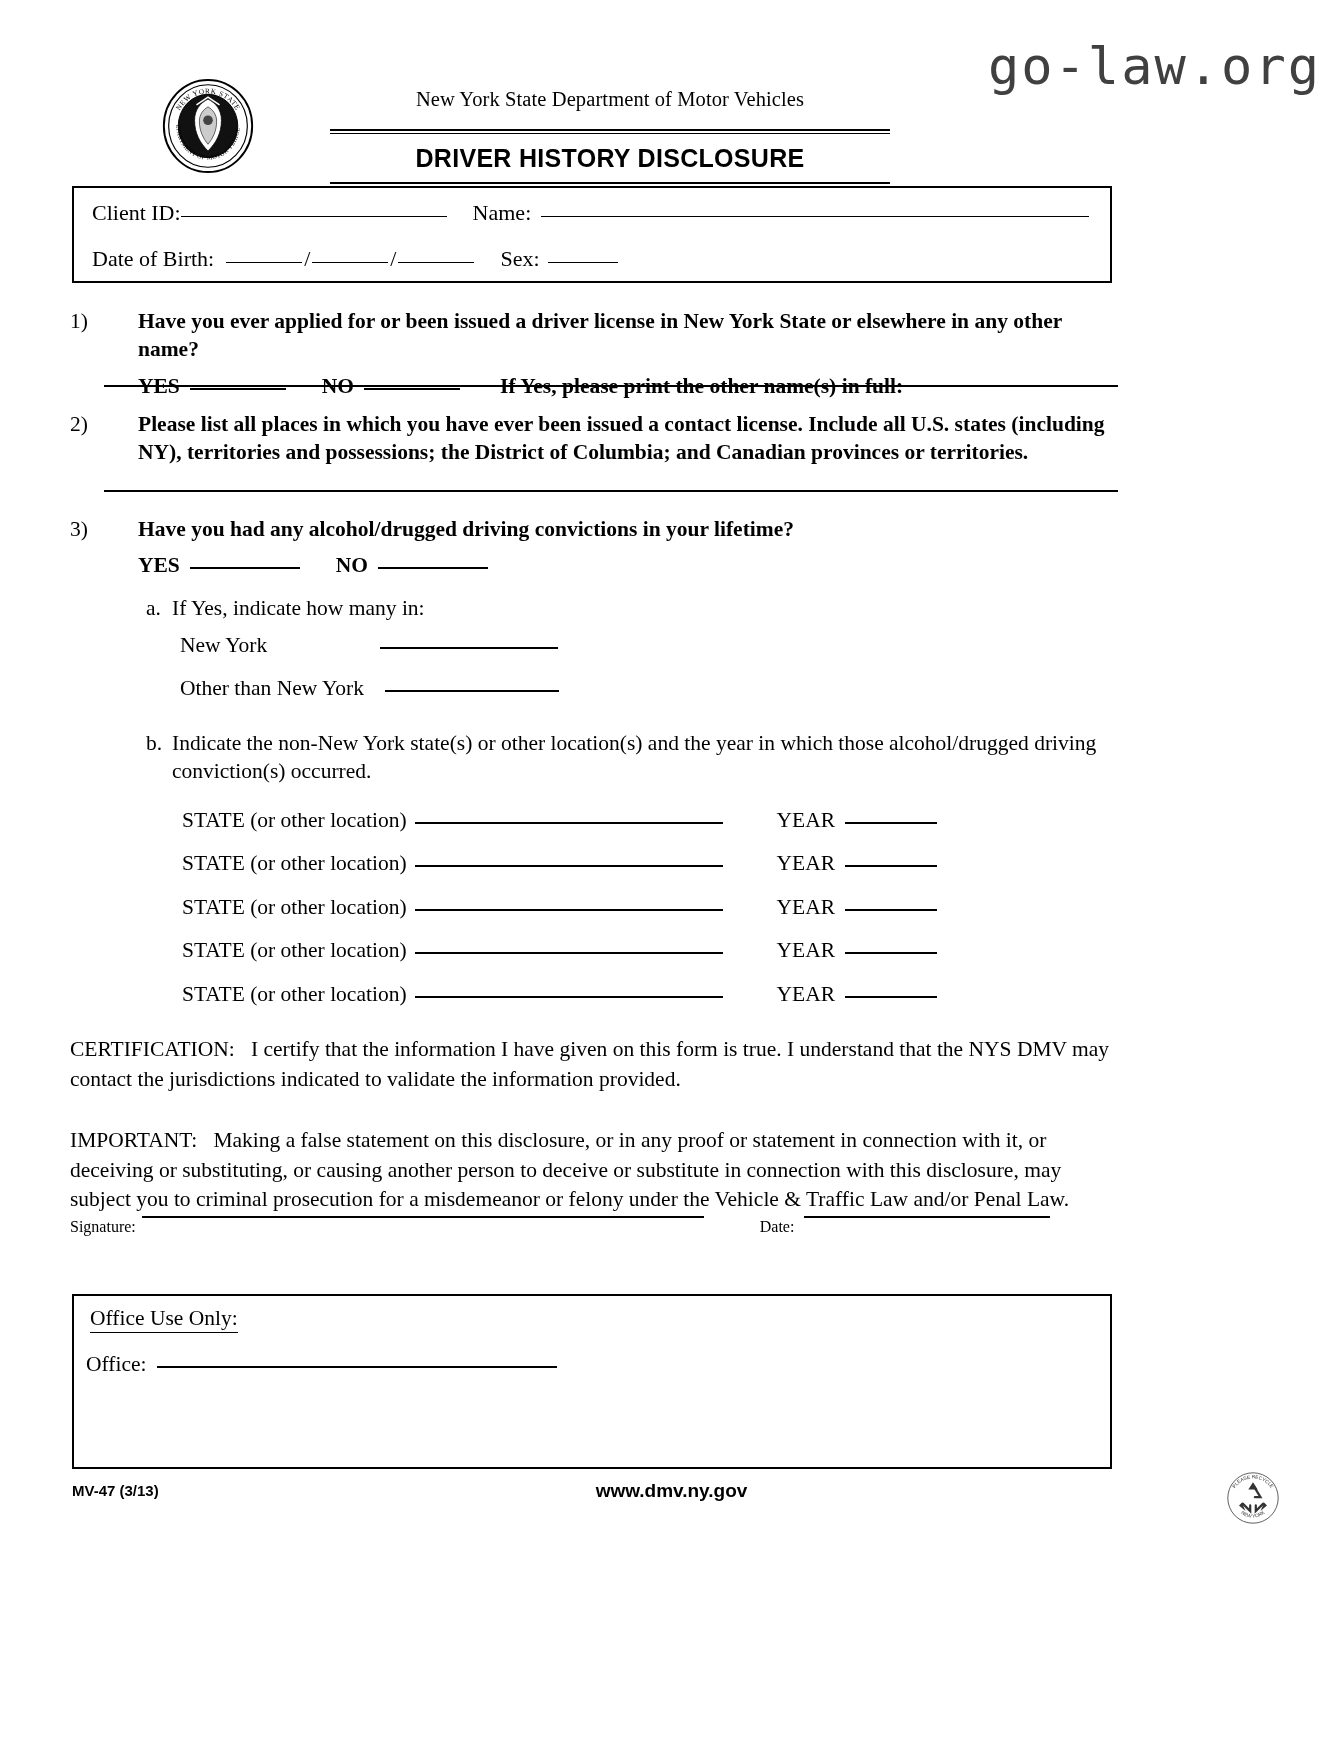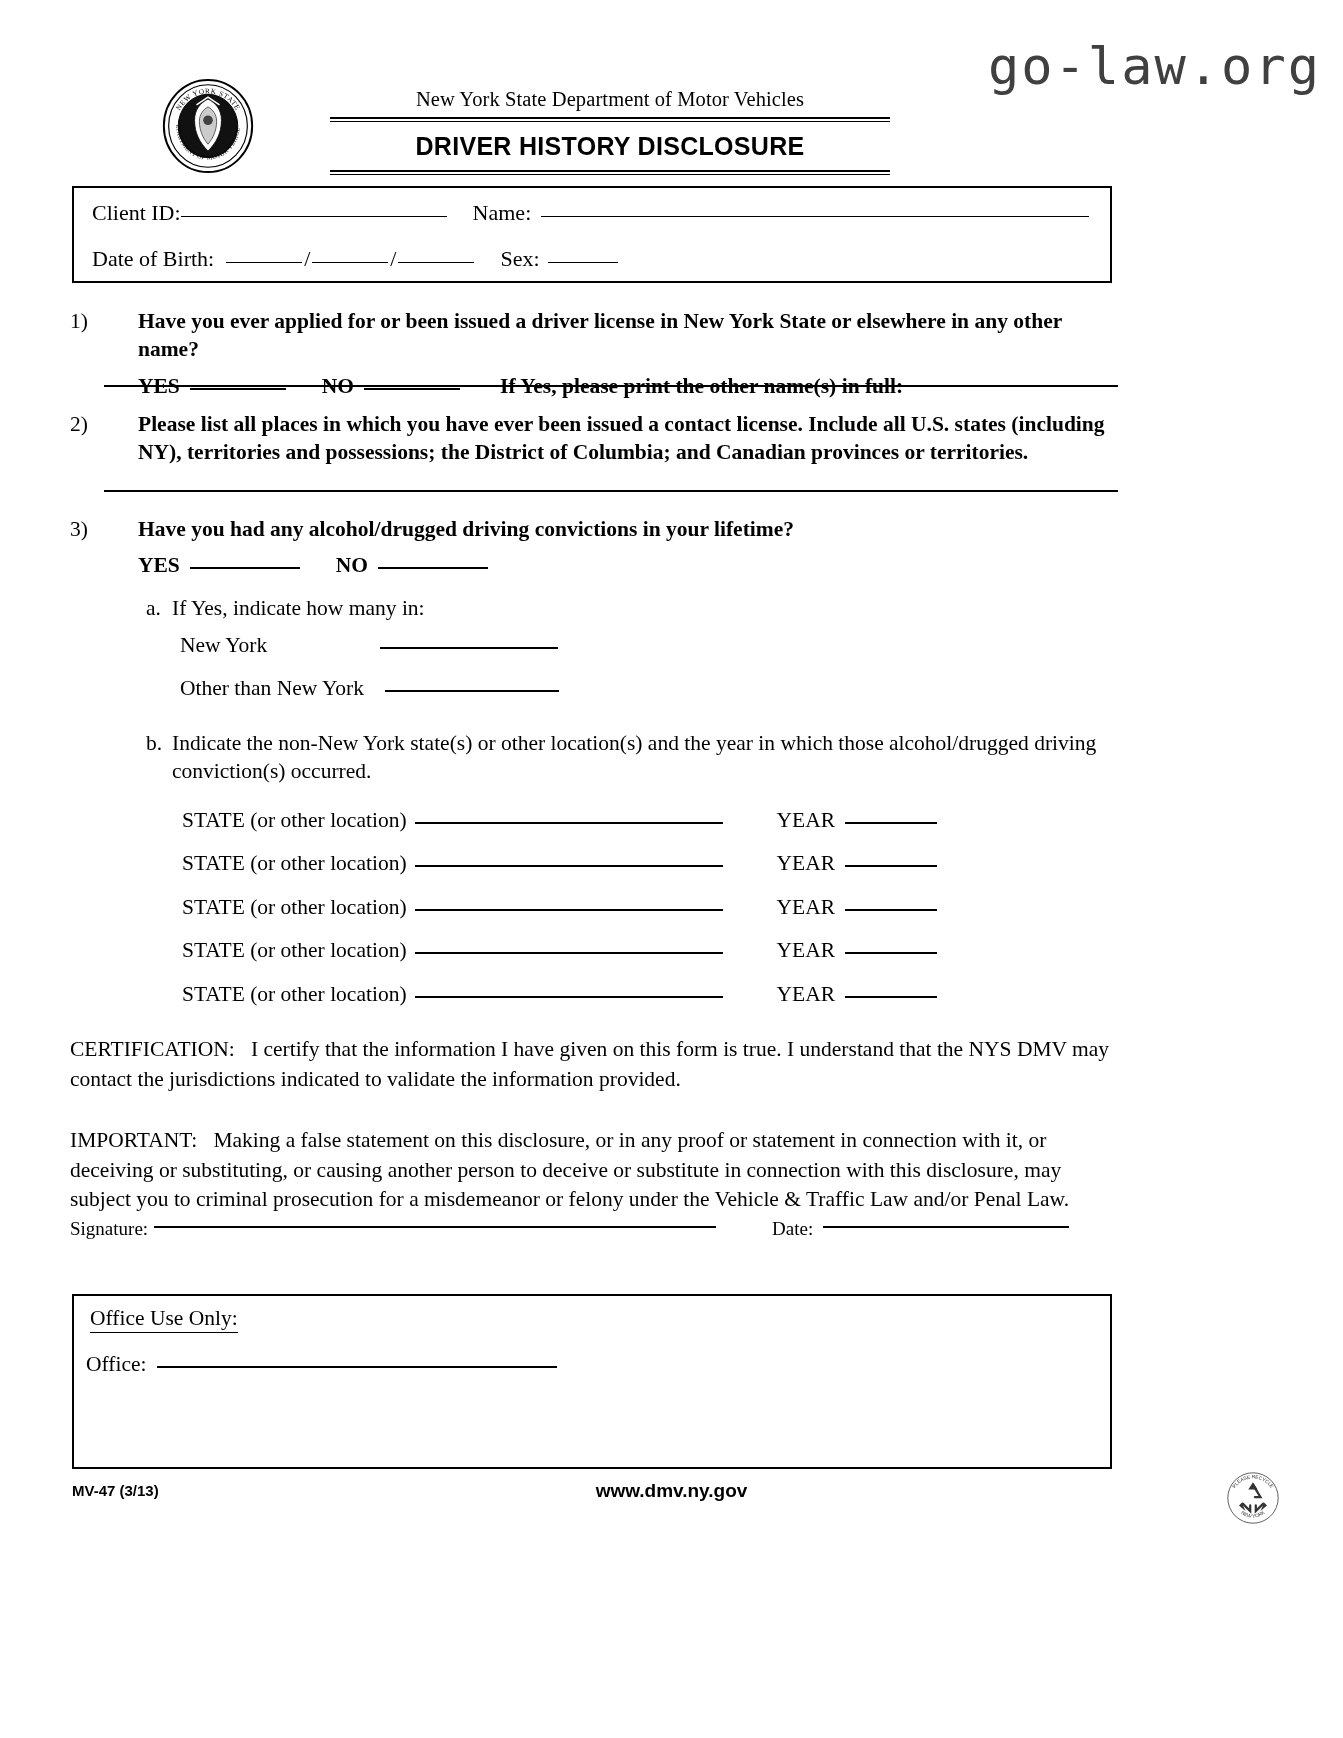--- a/index.html
+++ b/index.html
@@ -51,21 +51,21 @@
   .title-block {
     position: absolute;
     left: 330px;
     top: 26px;
     width: 560px;
     text-align: center;
   }
   .agency-line {
     font-size: 20.5px;
     letter-spacing: 0.1px;
-    margin-bottom: 6px;
+    margin-bottom: 18px;
   }
   .rule-double {
     border-top: 2.5px solid #000;
     border-bottom: 1.2px solid #000;
     height: 2px;
     margin: 3px 0;
   }
   .form-title {
     font-family: "Liberation Sans", "DejaVu Sans", sans-serif;
     font-weight: bold;
@@ -169,22 +169,22 @@
     font-size: 21.5px;
     line-height: 1.38;
     left: 70px;
     width: 1048px;
   }
 
   
   .sig-row {
     position: absolute;
     display: flex;
-    align-items: center;
-    font-size: 19px;
+    align-items: flex-start;
+    font-size: 16px;
     white-space: nowrap;
   }
 
   
   .office-box {
     position: absolute;
     left: 72px;
     top: 1294px;
     width: 1040px;
     height: 175px;

